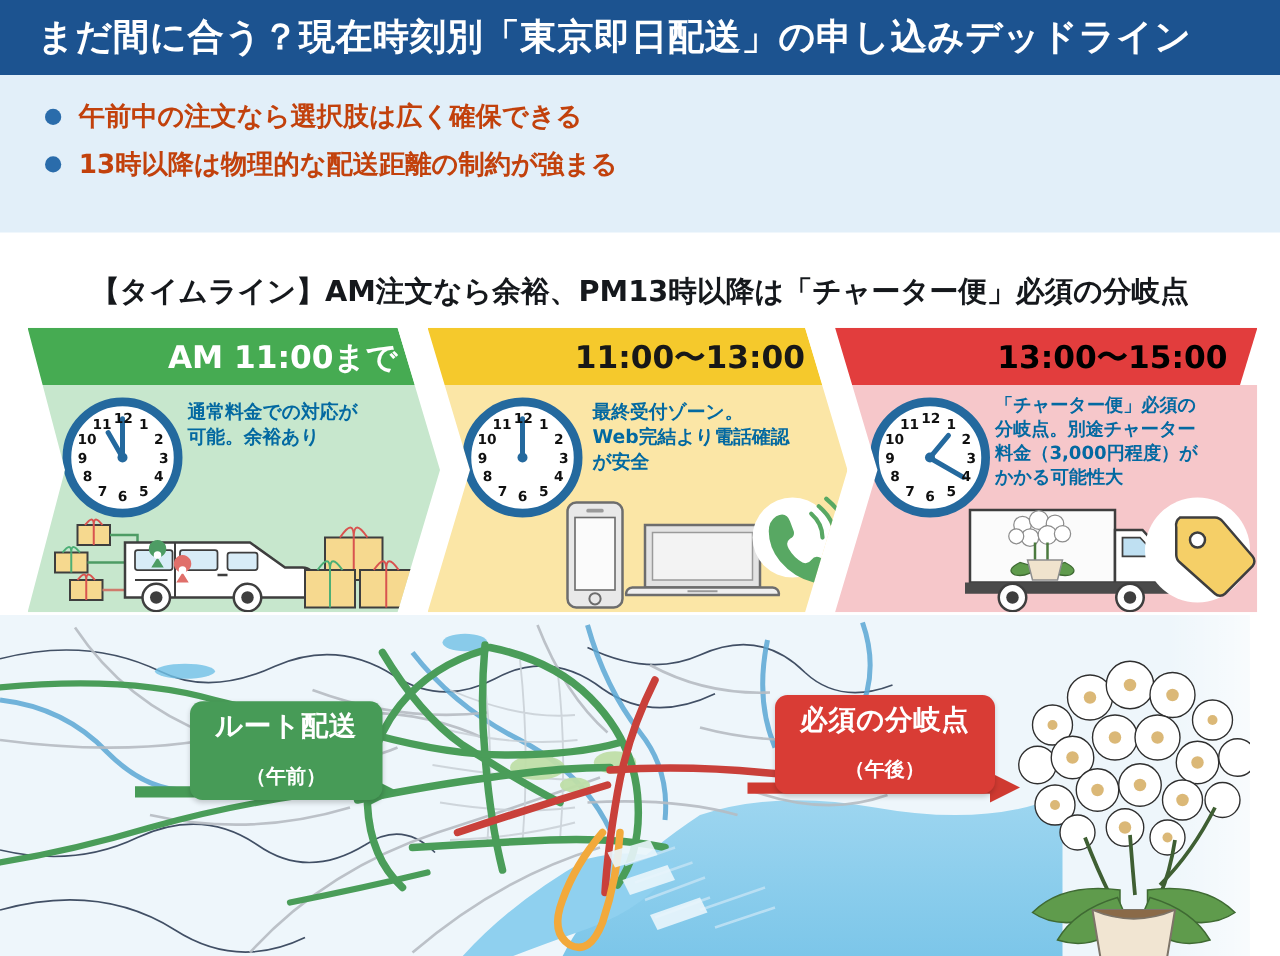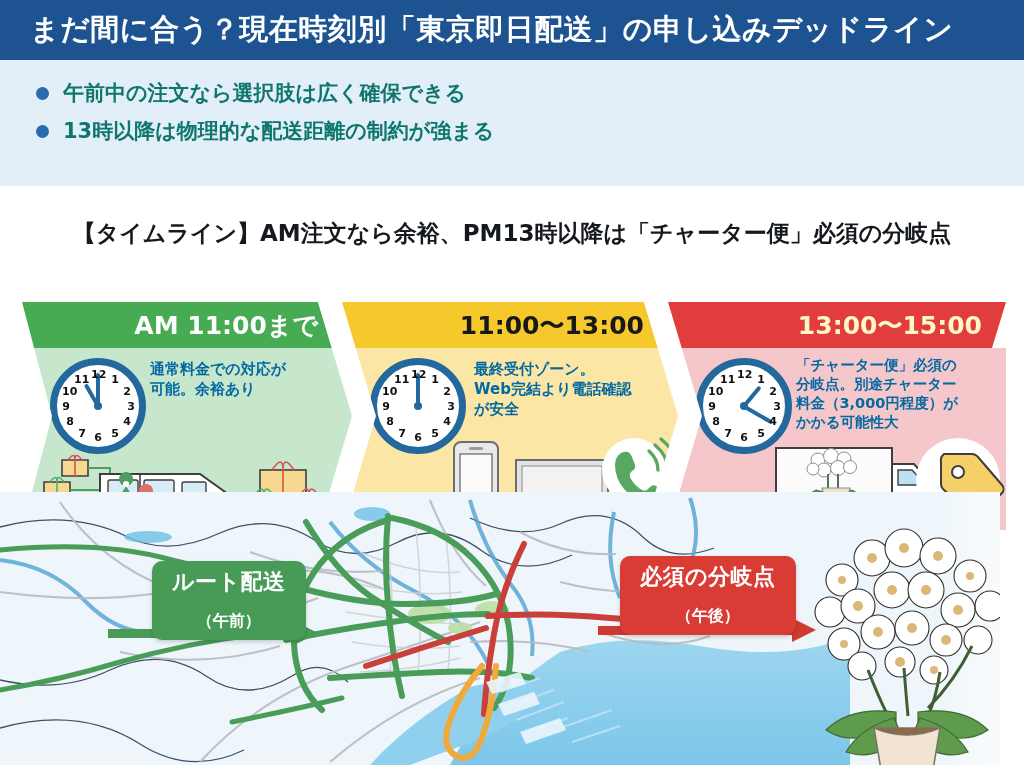--- a/index.html
+++ b/index.html
@@ -25,30 +25,30 @@
   .bullet-band {
     position: absolute; left: 0; top: 60px; width: 1024px; height: 126px;
     background: #e2eff9;
     padding: 16px 0 0 36px;
   }
   .bullet-row { display: flex; align-items: center; height: 34px; margin-bottom: 4px; }
   .bullet-dot {
     width: 13px; height: 13px; border-radius: 50%;
     background: #2a6cab; margin-right: 14px; flex: 0 0 auto;
   }
-  .bullet-text { font-size: 21px; font-weight: 700; color: #0f766e; }
+  .bullet-text { font-size: 21px; font-weight: 700; color: #c2410c; }
 
   
   .timeline-title {
     position: absolute; left: 0; top: 218px; width: 1024px;
     text-align: center; font-size: 23px; font-weight: 700; color: #15181c;
   }
 
   
-  .timeline { position: absolute; left: 22px; top: 262px; width: 984px; height: 228px; margin-top: 40px; }
+  .timeline { position: absolute; left: 22px; top: 262px; width: 984px; height: 228px; }
   .panel {
     position: absolute; top: 0; height: 228px;
     overflow: hidden;
   }
   .panel .head {
     position: absolute; left: 0; top: 0; width: 100%; height: 46px;
     display: flex; align-items: center;
   }
   .panel .head .time {
     font-size: 25px; font-weight: 700; margin-left: auto; margin-right: 34px;
@@ -74,21 +74,21 @@
     clip-path: polygon(0 0, 302px 0, 336px 114px, 302px 228px, 0 228px, 34px 114px); }
   #panel2 .head { background: #f5c92c; clip-path: polygon(0 0, 302px 0, 316px 46px, 0 46px); }
   #panel2 .head .time { color: #181818; }
   #panel2 .body { background: #fbe6a6; }
   #panel2 .desc { left: 132px; top: 12px; }
 
   
   #panel3 { left: 646px; width: 338px;
     clip-path: polygon(0 0, 338px 0, 338px 228px, 0 228px, 34px 114px); }
   #panel3 .head { background: #e23d3d; clip-path: polygon(0 0, 338px 0, 324px 46px, 0 46px); }
-  #panel3 .head .time { color: #fef9c3; margin-right: 24px; }
+  #panel3 .head .time { color: #000000; margin-right: 24px; }
   #panel3 .body { background: #f6c7ca; }
   #panel3 .desc { left: 128px; top: 8px; font-size: 14.5px; }
 
   
   .clock { position: absolute; left: 28px; top: 10px; width: 96px; height: 96px; }
   .clock .face {
     position: absolute; inset: 0; border-radius: 50%;
     background: #ffffff; border: 7px solid #24699e;
   }
   .clock .num {

